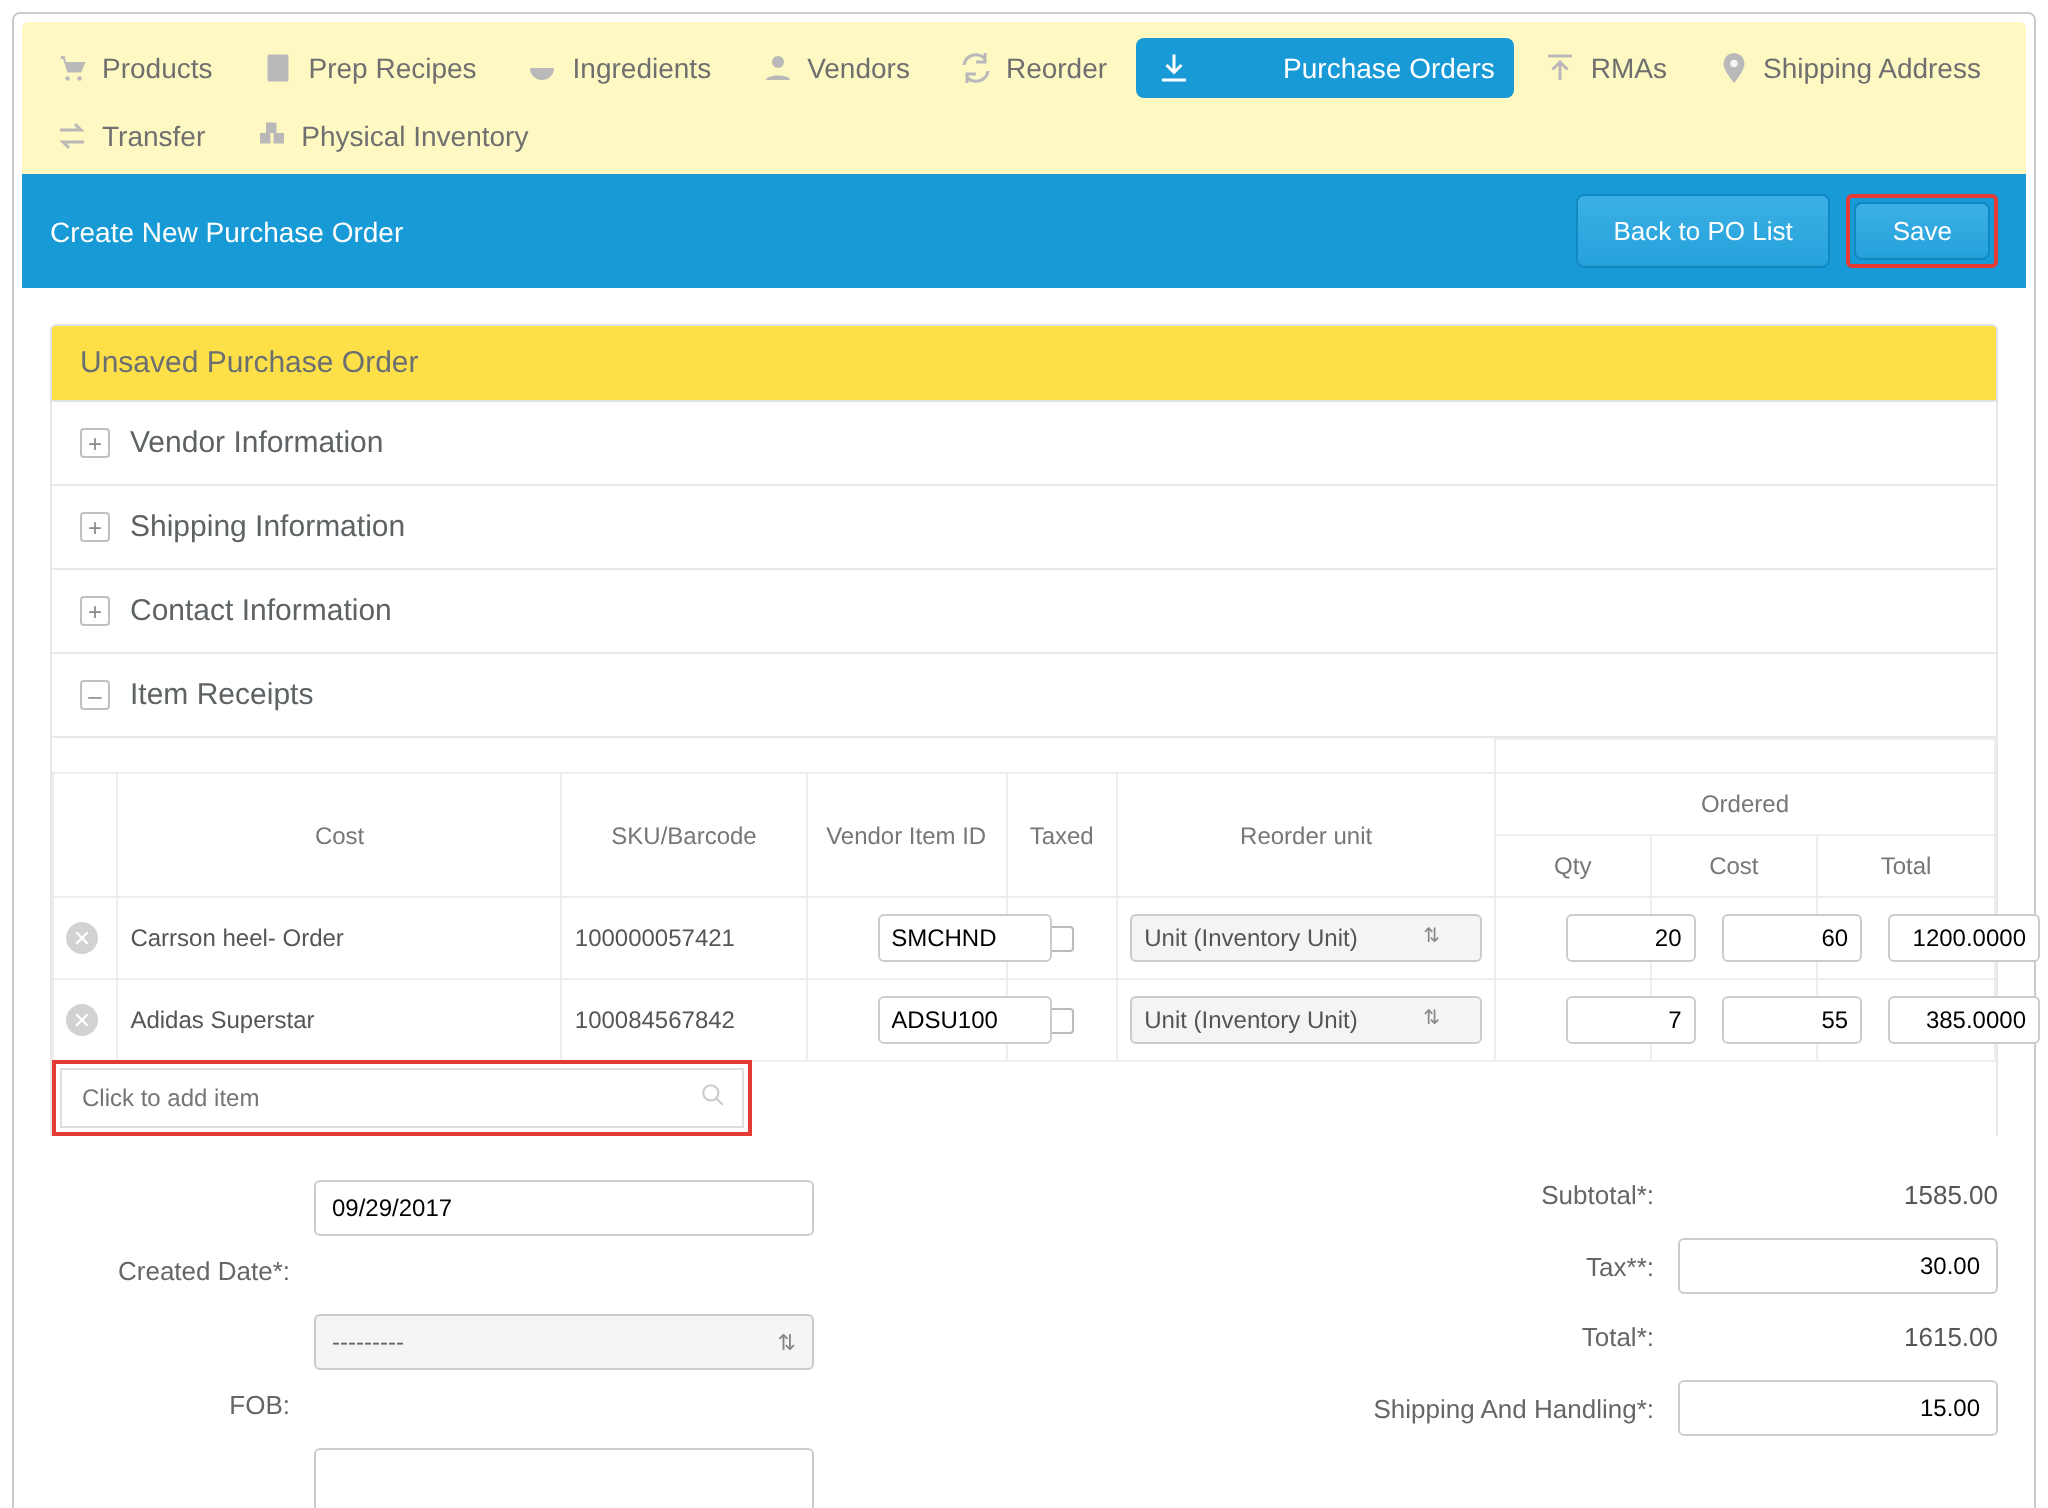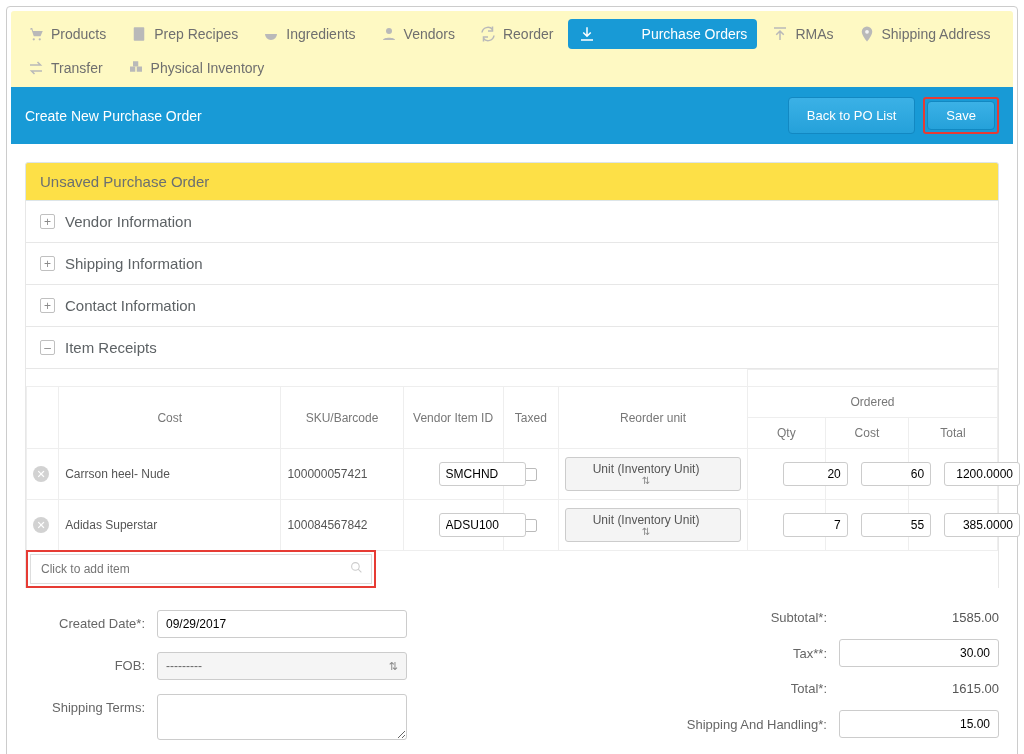--- a/index.html
+++ b/index.html
@@ -143,21 +143,20 @@
     padding:4px 20px 4px 6px;
     border: 1px solid #ccc;
     border-radius: 3px;
     background:#f4f4f4;
     font-size:12px;
     color:#555;
     position:relative;
     display:flex;
     align-items:center;
     justify-content:space-between;
-    flex-direction:column;
   }
   .cell-select .caret {
     font-size:10px; color:#888;
     line-height:1;
   }
   .checkbox {
     width: 13px; height: 13px;
     border: 1px solid #bbb;
     border-radius: 2px;
     margin: 0 auto;
@@ -192,20 +191,21 @@
     display:flex; align-items:flex-start;
     margin-bottom: 14px;
     gap: 12px;
   }
   .form-label {
     width: 120px;
     text-align:right;
     color:#666;
     font-size:13px;
     padding-top:6px;
+    margin-top:32px;
   }
   .form-field { flex:1; }
   .form-input {
     width: 250px;
     padding: 6px 8px;
     border: 1px solid #ccc;
     border-radius: 3px;
     font-size:12px;
   }
   .form-select {
@@ -397,21 +397,21 @@
         <tr>
           <th style="width:70px">Qty</th>
           <th style="width:75px">Cost</th>
           <th style="width:80px">Total</th>
         </tr>
 
         <tr>
           <td>
                 <div class="remove-circle">✕</div>
               </td>
-          <td>Carrson heel- Nude</td>
+          <td>Carrson heel- Order</td>
           <td>100000057421</td>
           <td><input class="cell-input left" value="SMCHND" style=""></td>
           <td>
                 <span class="checkbox"></span>
               </td>
           <td>
                 <div class="cell-select">
                   <span>Unit (Inventory Unit)</span>
                   <span class="caret">⇅</span>
                 </div>

